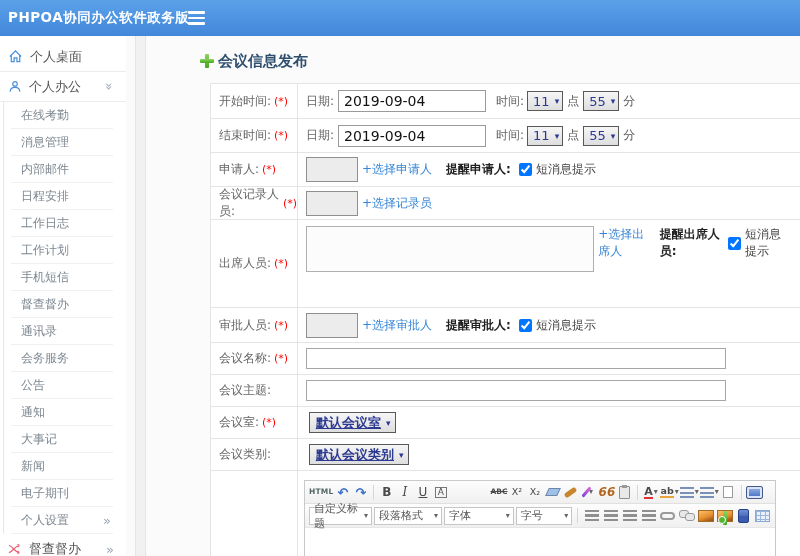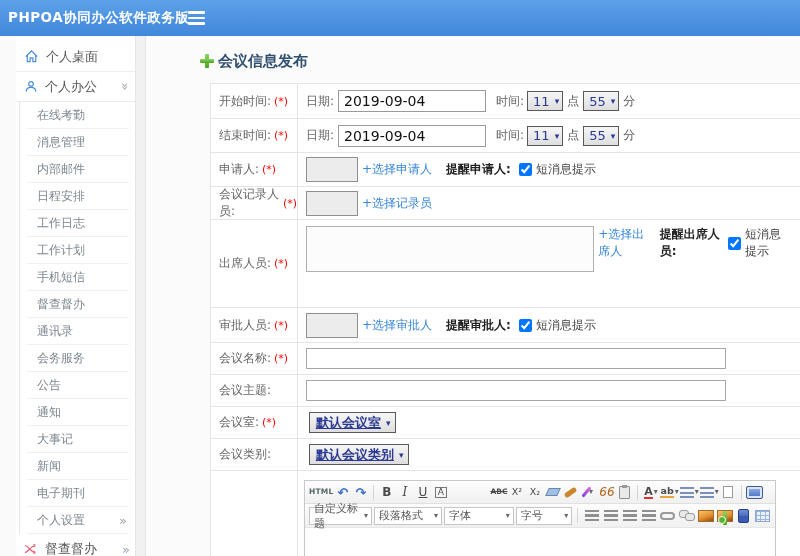--- a/index.html
+++ b/index.html
@@ -7,21 +7,21 @@
   .app { position:relative; width:800px; height:556px; background:#fafafa; overflow:hidden; }
 
   
   .topbar { position:absolute; left:0; top:0; width:800px; height:36px;
     background:linear-gradient(#5ba1e9,#4287da); display:flex; align-items:center; z-index:5; }
   .logo { color:#fff; font-size:13.5px; font-weight:bold; padding-left:8px; letter-spacing:.5px; }
   .hamburger { position:absolute; left:188px; top:11px; width:18px; height:14px; cursor:pointer; }
   .hamburger i { display:block; width:17px; height:2.5px; background:#fff; border-radius:1px; margin-bottom:3px; }
 
   
-  .sidebar { position:absolute; left:16px; top:36px; width:126px; bottom:0; background:#fff; padding-top:6px; overflow:hidden; }
+  .sidebar { position:absolute; left:0; top:36px; width:126px; bottom:0; background:#fff; padding-top:6px; overflow:hidden; }
   .scrolltrack { position:absolute; left:135px; top:36px; width:11px; bottom:0;
     background:#f1f1f1; border-left:1px solid #e5e5e5; border-right:1px solid #e5e5e5; }
   .side-top { height:30px; display:flex; align-items:center; padding-left:8px; gap:7px;
     font-size:13px; color:#555; position:relative; cursor:pointer; }
   .side-top.bordered { border-bottom:1px solid #ededed; }
   .side-top svg { flex:0 0 auto; }
   .chev { position:absolute; right:12px; color:#9aa5b0; font-size:13px; line-height:1; }
   .chev.down { transform:rotate(90deg); }
   .submenu { margin-left:3px; border-left:1px solid #e6e6e6; }
   .side-sub { height:27px; display:flex; align-items:center; margin:0 13px 0 7px; padding-left:10px;
@@ -79,21 +79,21 @@
     font-size:11px; color:#4a4a4a; cursor:pointer; line-height:1; }
   .sep { width:1px; height:15px; background:#d6d6d6; margin:0 3px; }
   .g-html { font-size:7.5px; font-weight:bold; color:#566; letter-spacing:.2px; }
   .g-undo,.g-redo { color:#3b6fc9; font-size:13px; font-weight:bold; }
   .g-b { font-weight:bold; font-size:12px; }
   .g-i { font-style:italic; font-family:"DejaVu Serif","Liberation Serif",serif; font-size:12px; }
   .g-u { text-decoration:underline; font-size:12px; }
   .g-abox { font-size:9px; border:1px solid #777; padding:0 1.5px; }
   .g-strike { font-size:7.5px; font-weight:bold; text-decoration:line-through;margin-left:40px; }
   .g-sup,.g-sub { font-size:9.5px; }
-  .g-quote { color:#b5651d; font-weight:normal; font-style:italic; font-size:12px; }
+  .g-quote { color:#b5651d; font-weight:bold; font-style:italic; font-size:12px; }
   .g-fc { font-size:11px; font-weight:bold; border-bottom:2px solid #d33; }
   .g-bc { font-size:9.5px; font-weight:bold; border-bottom:2px solid #e8a33d; }
   .mini-caret { font-size:8px; color:#666; margin-left:1px; }
   .ico-eraser { width:12px; height:8px; background:#9fc0e8; border:1px solid #6b86a8; transform:skewX(-25deg); }
   .ico-brush { width:13px; height:5px; background:#c8872f; border-radius:2px; transform:rotate(-35deg); }
   .ico-magic { width:3px; height:12px; background:linear-gradient(#e26bd0,#7b3fe2); transform:rotate(40deg); border-radius:1px; }
   .ico-paste { width:11px; height:13px; border:1px solid #8e8e8e; background:#e9e9e9; border-radius:1px; position:relative; }
   .ico-paste::before { content:""; position:absolute; left:2px; top:-2px; width:5px; height:3px; background:#9a9a9a; }
   .ico-list { width:14px; height:11px;
     background:repeating-linear-gradient(to bottom,#7a90b8 0 2px,transparent 2px 4.5px); }

